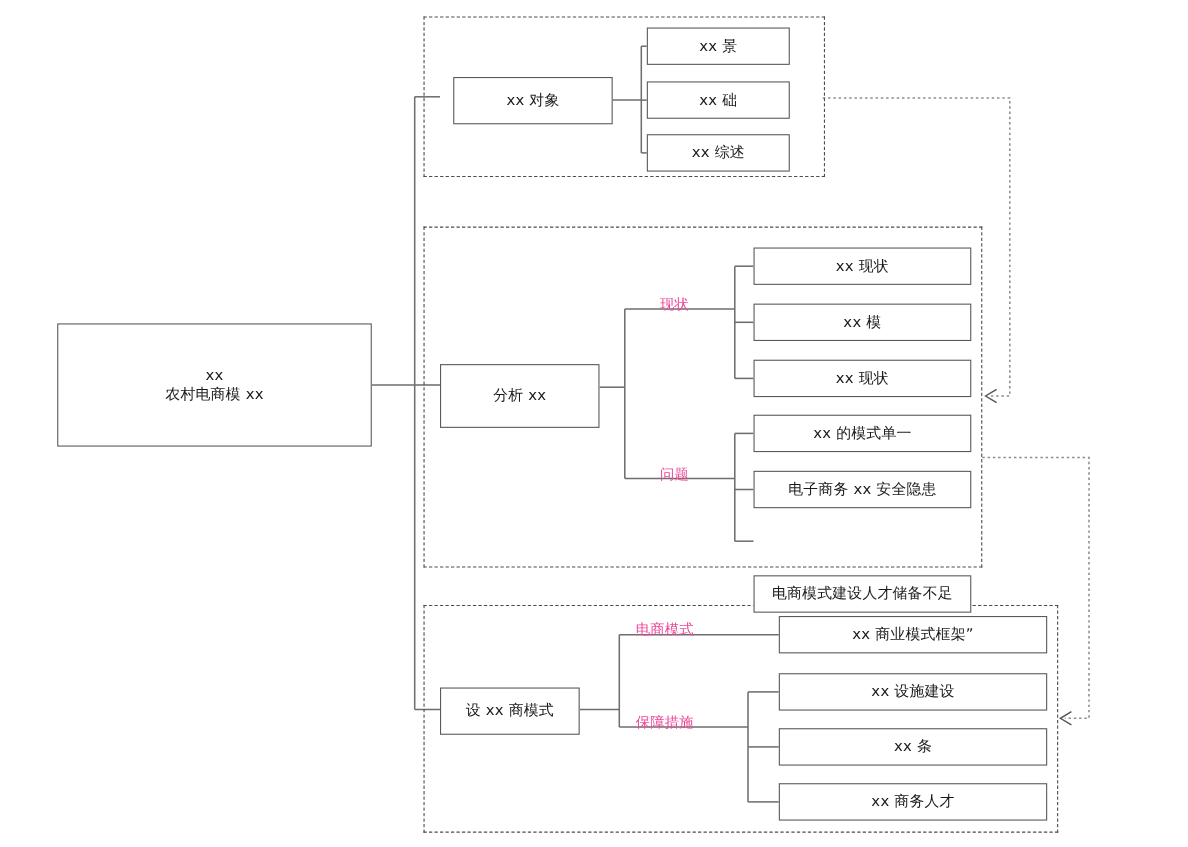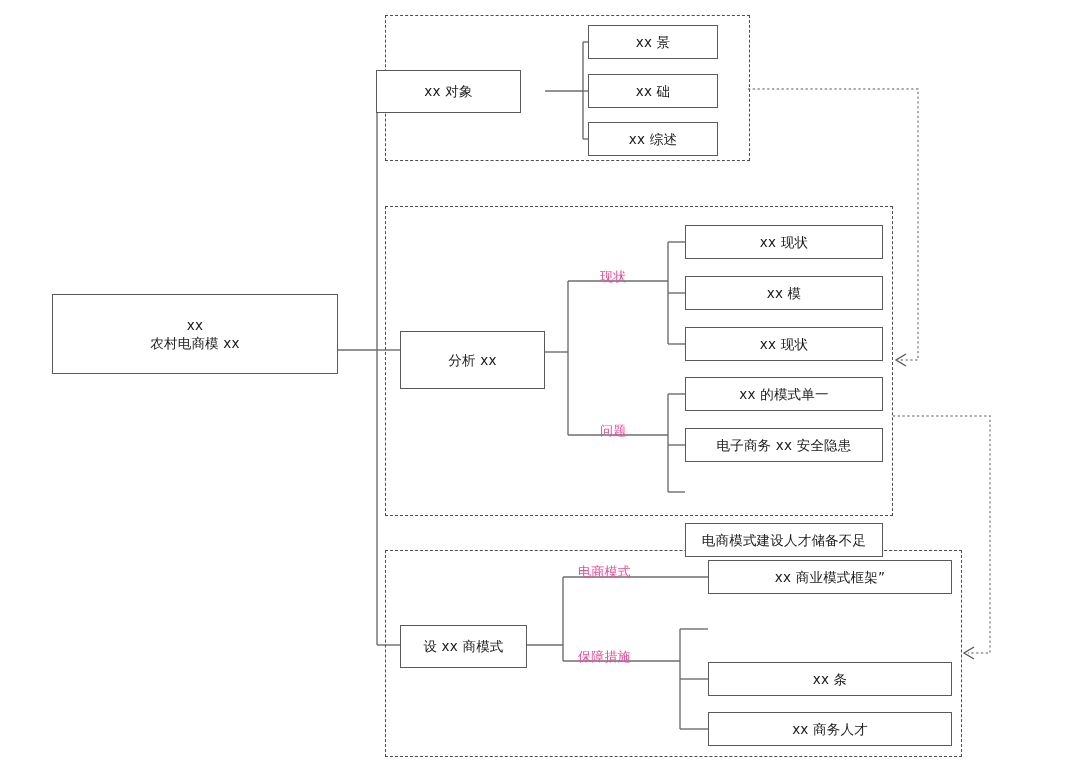--- a/index.html
+++ b/index.html
@@ -121,26 +121,26 @@
     <g fill="none" stroke="#555555" stroke-width="1.3">
       <path d="M906,354 L896,360 L906,366"></path>
       <path d="M974,647 L964,653 L974,659"></path>
     </g>
   </svg>
 
   <div class="group-box" style="left:385px; top:15px; width:365px; height:146px;"></div>
   <div class="group-box" style="left:385px; top:206px; width:508px; height:310px;"></div>
   <div class="group-box" style="left:385px; top:550px; width:577px; height:207px;"></div>
 
-  <div class="node root" style="left:52px; top:294px; width:286px; height:80px;">
+  <div class="node root" style="left:52px; top:294px; width:286px; height:112px;">
     <span class="root-line">xx</span>
     <span class="root-line">农村电商模 xx</span>
   </div>
 
-  <div class="node" style="left:376px; top:70px; width:145px; height:43px;">xx 对象</div>
+  <div class="node" style="left:412px; top:70px; width:145px; height:43px;">xx 对象</div>
 
   <div class="node" style="left:588px; top:74px; width:130px; height:34px;">xx 础</div>
   <div class="node" style="left:588px; top:25px; width:130px; height:34px;">xx 景</div>
   <div class="node" style="left:588px; top:122px; width:130px; height:34px;">xx 综述</div>
 
   <div class="node" style="left:400px; top:331px; width:145px; height:58px;">分析 xx</div>
 
   <div class="edge-label" style="left:600px; top:268px;">现状</div>
   <div class="edge-label" style="left:600px; top:422px;">问题</div>
 
@@ -152,16 +152,17 @@
   <div class="node" style="left:685px; top:428px; width:198px; height:34px;">电子商务 xx 安全隐患</div>
   <div class="node" style="left:685px; top:475px; width:198px; height:34px;margin-top:48px;">电商模式建设人才储备不足</div>
 
   <div class="node" style="left:400px; top:625px; width:127px; height:43px;">设 xx 商模式</div>
 
   <div class="edge-label" style="left:578px; top:563px;">电商模式</div>
   <div class="edge-label" style="left:578px; top:648px;">保障措施</div>
 
   <div class="node" style="left:708px; top:560px; width:244px; height:34px;">xx 商业模式框架”</div>
 
+  <div class="node" style="left:708px; top:612px; width:244px; height:34px;">xx 设施建设</div>
   <div class="node" style="left:708px; top:662px; width:244px; height:34px;">xx 条</div>
   <div class="node" style="left:708px; top:712px; width:244px; height:34px;">xx 商务人才</div>
 
 </div>
 
 </body></html>

